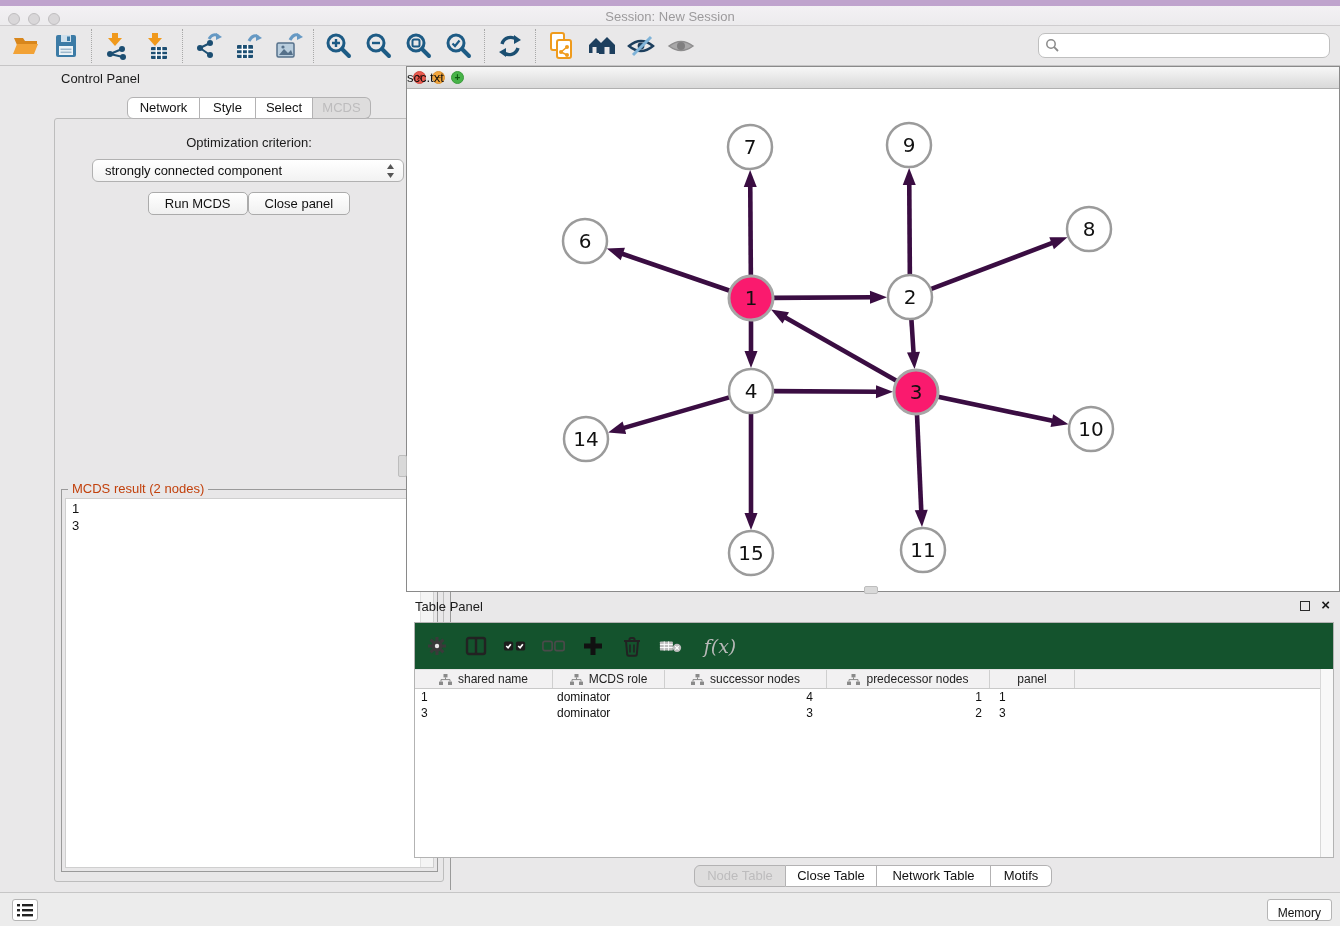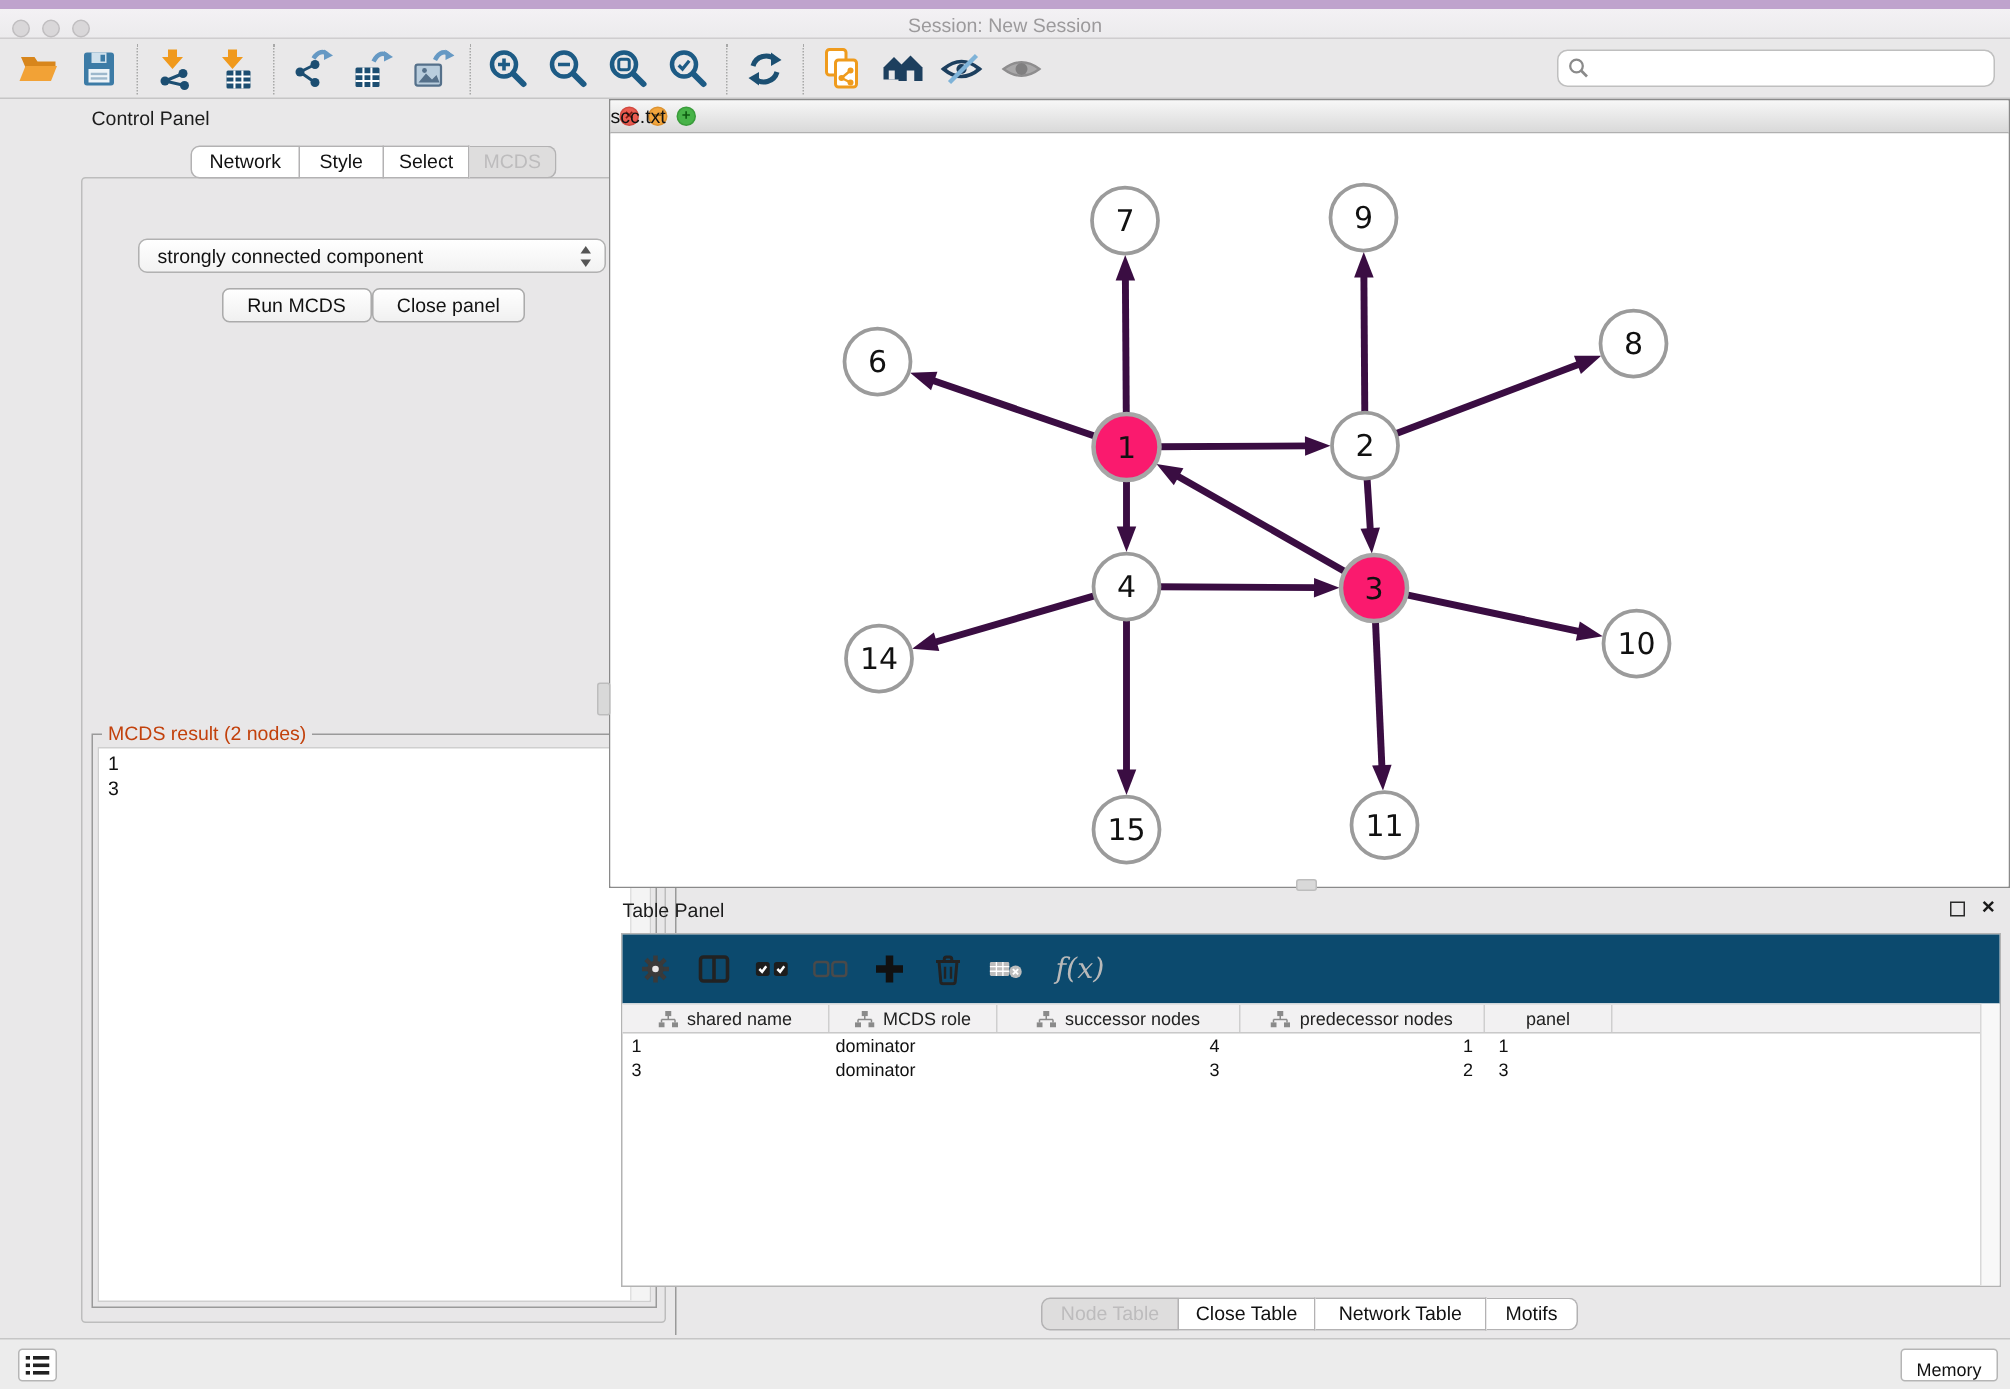--- a/index.html
+++ b/index.html
@@ -85,21 +85,21 @@
     background:#d9d9d9; border:1px solid #bdbdbd; border-radius:2px; z-index:5; }
   .grip-h { position:absolute; left:864px; top:586px; width:14px; height:8px;
     background:#d9d9d9; border:1px solid #bdbdbd; border-radius:2px; z-index:5; }
 
   
   .table-panel { position:absolute; left:406px; top:594px; width:934px; height:296px; }
   .tp-float { right:30px; } .tp-close { right:10px; }
   .tp-box { position:absolute; left:8px; top:28px; width:920px; height:236px;
     background:#fff; border:1px solid #b3b3b3; }
   .tp-toolbar { position:absolute; left:0; top:0; width:100%; height:46px;
-    background:#0c4a6e; display:flex; align-items:center; padding-left:10px; gap:15px; }
+    background:#14532d; display:flex; align-items:center; padding-left:10px; gap:15px; }
   .tp-btn { width:24px; height:24px; display:flex; align-items:center; justify-content:center; }
   .fx { font-family:"DejaVu Serif", serif; font-style:italic; font-size:19px; color:#b9b9b9; }
   .tp-table { position:absolute; left:0; top:46px; right:13px; bottom:0; }
   .thead { display:flex; height:20px; background:#f2f1f2; border-bottom:1px solid #c9c9c9;
     border-top:1px solid #e2e2e2; }
   .th { display:flex; align-items:center; justify-content:center; gap:6px;
     font-size:12px; color:#222; border-right:1px solid #cfcfcf; }
   .trow { display:flex; height:16px; font-size:12px; color:#111; }
   .td { line-height:16px; }
   .c0{width:138px;} .c1{width:112px;} .c2{width:162px;} .c3{width:163px;} .c4{width:85px;}
@@ -292,20 +292,21 @@
       <span class="panel-float cp-float"></span>
       <span class="panel-close cp-close">×</span>
     </div>
     <div class="tabrow">
       <div class="tab" style="width:73px">Network</div>
       <div class="tab" style="width:56px">Style</div>
       <div class="tab" style="width:57px">Select</div>
       <div class="tab sel" style="width:58px">MCDS</div>
     </div>
     <div class="cp-content">
+      <div class="opt-label">Optimization criterion:</div>
       <div class="dropdown">
         <span>strongly connected component</span>
         <span class="dd-arrows">
           <svg width="9" height="16" viewBox="0 0 9 16">
               <path d="M4.5 1 L8 6 H1z" fill="#555"></path>
               <path d="M4.5 15 L1 10 H8z" fill="#555"></path>
             </svg>
         </span>
       </div>
       <div class="btn-row">

